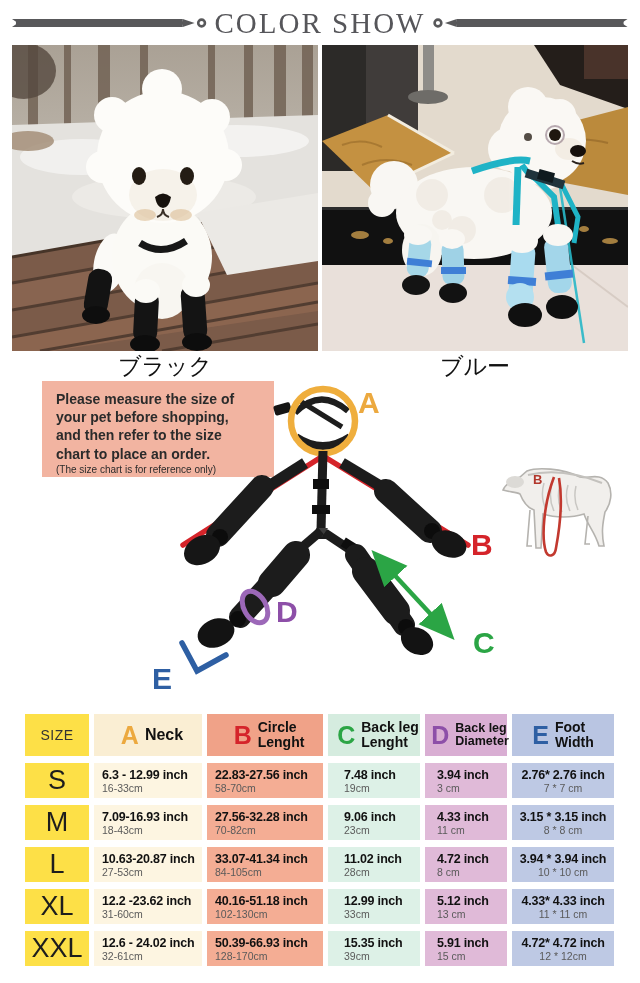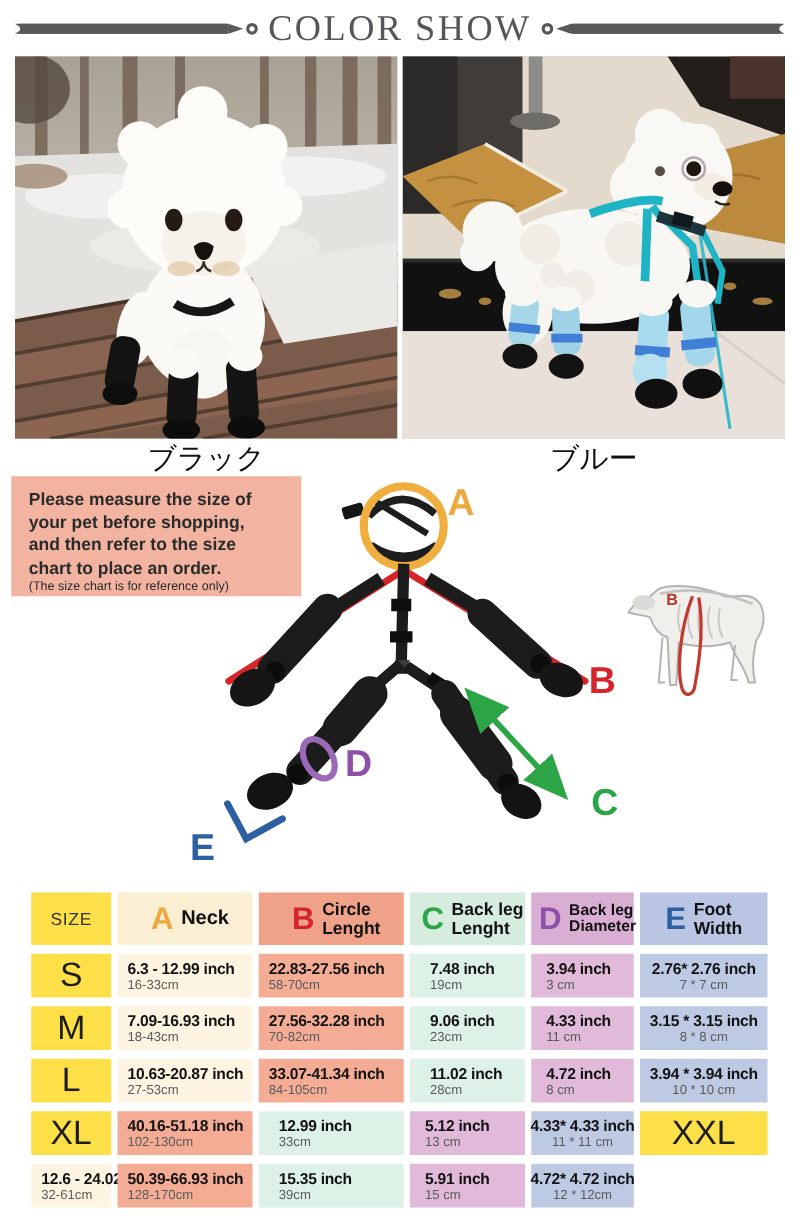--- a/index.html
+++ b/index.html
@@ -10,21 +10,21 @@
   .hdr-row svg{flex:1 1 auto;height:22px;}
   .hdr-title{flex:0 0 auto;padding:0 6px;font-family:"Liberation Serif","DejaVu Serif",serif;
              font-size:29px;color:#56565a;letter-spacing:2px;white-space:nowrap;}
   
   .photo{position:absolute;top:45px;width:306px;height:306px;overflow:hidden;background:#ccc;}
   .photo.left{left:12px;} .photo.right{left:322px;}
   .photo-label{position:absolute;top:351px;width:306px;text-align:center;font-size:23px;color:#111;
                font-family:"DejaVu Sans","Liberation Sans",sans-serif;}
   .photo-label.left{left:12px;} .photo-label.right{left:322px;}
   
-  .notice{position:absolute;left:9px;top:381px;width:232px;height:96px;background:#f2b4a1;
+  .notice{position:absolute;left:42px;top:381px;width:232px;height:96px;background:#f2b4a1;
           padding:9px 0 0 14px;box-sizing:border-box;}
   .notice .b{font-weight:bold;font-size:14px;line-height:1.3;color:#2b2b2b;}
   .notice .n{font-size:10px;line-height:1.4;color:#2b2b2b;}
   
   .diagram{position:absolute;left:0;top:385px;width:640px;height:330px;}
   .dletter{position:absolute;font-size:30px;font-weight:bold;line-height:1;}
   .dletter.a{left:358px;top:388px;color:#eca93f;}
   .dletter.b{left:471px;top:530px;color:#d5242a;}
   .dletter.c{left:473px;top:628px;color:#2ba545;}
   .dletter.d{left:276px;top:597px;color:#8d4fa8;}
@@ -421,20 +421,24 @@
         <span class="cm">8 cm</span>
       </div>
     <div class="cell r-e cctr">
         <span class="inch">3.94 * 3.94 inch</span>
         <span class="cm">10 * 10 cm</span>
       </div>
 
     <div class="cell c-size">
         <span class="sizeval">XL</span>
       </div>
+    <div class="cell r-a pad8">
+        <span class="inch">12.2 -23.62 inch</span>
+        <span class="cm">31-60cm</span>
+      </div>
     <div class="cell r-b pad8">
         <span class="inch">40.16-51.18 inch</span>
         <span class="cm">102-130cm</span>
       </div>
     <div class="cell r-c pad16">
         <span class="inch">12.99 inch</span>
         <span class="cm">33cm</span>
       </div>
     <div class="cell r-d pad10">
         <span class="inch">5.12 inch</span>

